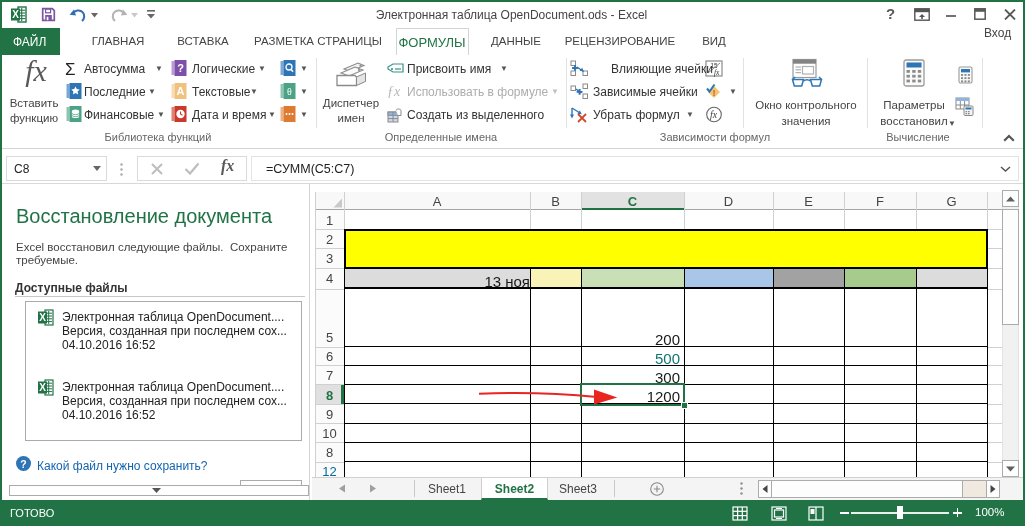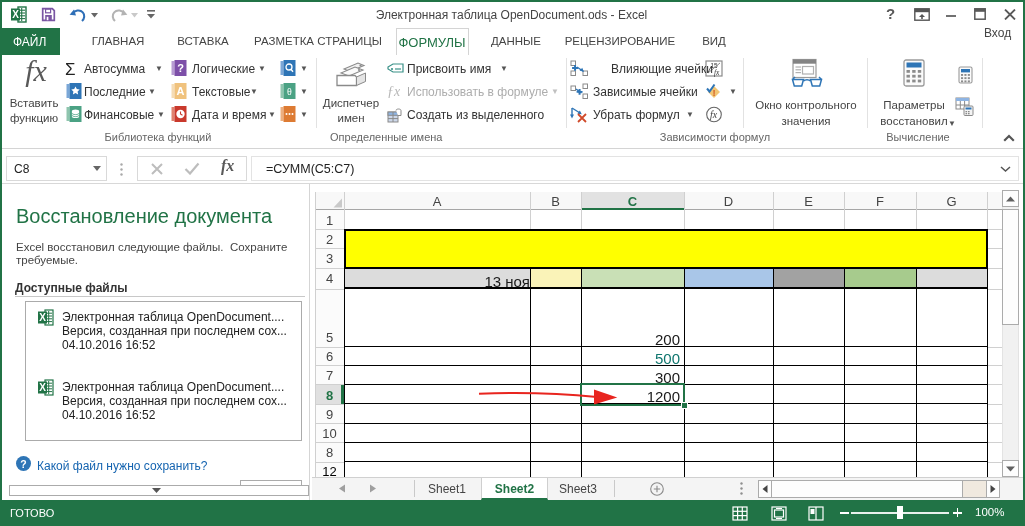--- a/index.html
+++ b/index.html
@@ -196,21 +196,21 @@
   <line x1="1" y1="11.6" x2="11" y2="11.6" stroke="#8a8a8a"></line>
   <path d="M9 3.5 c0-2 5-2 5 0 v5 h-3" fill="#fff" stroke="#8a8a8a" stroke-width="1"></path>
 </svg>
 <div class="tx" style="left:316px;top:97px;width:70px;text-align:center;font-size:11.5px;color:#444;">Диспетчер</div>
 <div class="tx" style="left:316px;top:112px;width:70px;text-align:center;font-size:11.5px;color:#444;">имен</div>
 <div class="tx" style="left:407px;top:62px;font-size:12px;color:#333;">Присвоить имя</div>
 <div class="tx" style="left:500px;top:64px;font-size:8px;color:#555;">▼</div>
 <div class="tx" style="left:407px;top:85px;font-size:12px;color:#adadad;">Использовать в формуле</div>
 <div class="tx" style="left:551px;top:87px;font-size:8px;color:#c0c0c0;">▼</div>
 <div class="tx" style="left:407px;top:108px;font-size:12px;color:#333;">Создать из выделенного</div>
-<div class="tx" style="left:330px;top:131px;width:222px;font-size:11px;color:#666;">Определенные имена</div>
+<div class="tx" style="left:330px;top:131px;width:222px;text-align:center;font-size:11px;color:#666;">Определенные имена</div>
 
 <svg class="ab" style="left:570px;top:60px;" width="19" height="17" viewBox="0 0 19 17">
   <rect x="1" y="1" width="4.5" height="4.5" fill="#fff" stroke="#8a8a8a"></rect>
   <rect x="1" y="11" width="4.5" height="4.5" fill="#fff" stroke="#8a8a8a"></rect>
   <rect x="13" y="11" width="4.5" height="4.5" fill="#fff" stroke="#8a8a8a"></rect>
   <path d="M3.2 8.2 h-2.2 v-2.2 h2.2 v-2.2 l0 0 h2.2 v2.2 h2.2 v2.2 h-2.2 v2.2 h-2.2 z" fill="#2e75b6" transform="translate(1.2,1.5) scale(0.9)"></path>
   <path d="M7 7 L13.5 11.5" stroke="#2e75b6" stroke-width="1.4"></path>
   <path d="M14.8 12.6 l-4.2-0.6 2.6-3 z" fill="#2e75b6" transform="translate(-1,-1.2)"></path>
 </svg>
 <svg class="ab" style="left:570px;top:83px;" width="19" height="17" viewBox="0 0 19 17">
@@ -434,21 +434,21 @@
 <div class="tx" style="left:315px;top:232px;width:29px;text-align:center;font-size:13px;color:#444;">2</div>
 <div class="tx" style="left:315px;top:251px;width:29px;text-align:center;font-size:13px;color:#444;">3</div>
 <div class="tx" style="left:315px;top:271px;width:29px;text-align:center;font-size:13px;color:#444;">4</div>
 <div class="tx" style="left:315px;top:330px;width:29px;text-align:center;font-size:13px;color:#444;">5</div>
 <div class="tx" style="left:315px;top:349px;width:29px;text-align:center;font-size:13px;color:#444;">6</div>
 <div class="tx" style="left:315px;top:368px;width:29px;text-align:center;font-size:13px;color:#444;">7</div>
 <div class="tx" style="left:315px;top:388px;width:29px;text-align:center;font-size:13px;color:#217346;font-weight:bold;">8</div>
 <div class="tx" style="left:315px;top:407px;width:29px;text-align:center;font-size:13px;color:#444;">9</div>
 <div class="tx" style="left:315px;top:426px;width:29px;text-align:center;font-size:13px;color:#444;">10</div>
 <div class="tx" style="left:315px;top:445px;width:29px;text-align:center;font-size:13px;color:#444;">8</div>
-<div class="tx" style="left:315px;top:464px;width:29px;text-align:center;font-size:13px;color:#000000;">12</div>
+<div class="tx" style="left:315px;top:464px;width:29px;text-align:center;font-size:13px;color:#0369a1;">12</div>
 
 <div class="ab" style="left:315px;top:229px;width:29px;height:1px;background:#d0d0d0;"></div>
 <div class="ab" style="left:315px;top:248px;width:29px;height:1px;background:#d0d0d0;"></div>
 <div class="ab" style="left:315px;top:268px;width:29px;height:1px;background:#d0d0d0;"></div>
 <div class="ab" style="left:315px;top:289px;width:29px;height:1px;background:#d0d0d0;"></div>
 <div class="ab" style="left:315px;top:347px;width:29px;height:1px;background:#d0d0d0;"></div>
 <div class="ab" style="left:315px;top:365px;width:29px;height:1px;background:#d0d0d0;"></div>
 <div class="ab" style="left:315px;top:384px;width:29px;height:1px;background:#d0d0d0;"></div>
 <div class="ab" style="left:315px;top:404px;width:29px;height:1px;background:#d0d0d0;"></div>
 <div class="ab" style="left:315px;top:423px;width:29px;height:1px;background:#d0d0d0;"></div>

